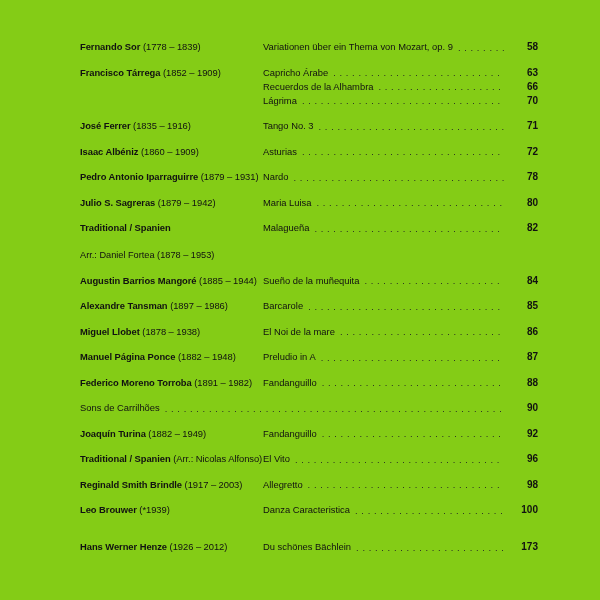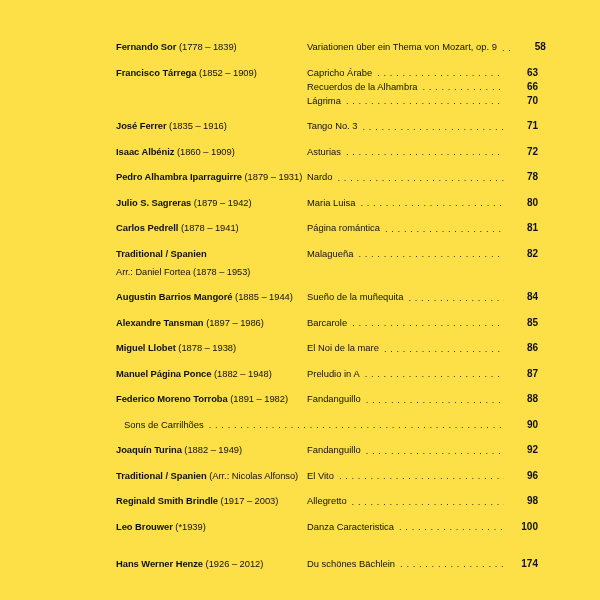--- a/index.html
+++ b/index.html
@@ -12,23 +12,23 @@
     background: #ffffff;
     font-family: "Liberation Sans", sans-serif;
     color: #111111;
     overflow: hidden;
   }
 
   #toc-page {
     position: relative;
     width: 600px;
     height: 600px;
-    background: #fde047;
+    background: #84cc16;
     box-sizing: border-box;
-    padding: 40px 62px 0 116px;
+    padding: 40px 62px 0 80px;
   }
 
   #toc-list {
     display: block;
   }
 
   .toc-entry {
     display: flex;
     align-items: flex-start;
     margin-bottom: 11.5px;
@@ -54,40 +54,39 @@
 
   .composer-dates {
     font-weight: normal;
   }
 
   .composer-sub {
     font-weight: normal;
     font-size: 9.2px;
     white-space: nowrap;
     display: block;
-    margin-top: 6px;
+    margin-top: 15px;
   }
 
   .works-col {
     flex: 1 1 auto;
     min-width: 0;
   }
 
   .work-row {
     display: flex;
     align-items: baseline;
     font-size: 9.4px;
     line-height: 14px;
     white-space: nowrap;
   }
 
   .work-title {
     flex: 0 0 auto;
     padding-right: 5px;
-    margin-left: 8px;
   }
 
   .work-leader {
     flex: 1 1 auto;
     min-width: 10px;
     position: relative;
     overflow: hidden;
     height: 11px;
     align-self: center;
   }
@@ -170,51 +169,39 @@
         <div class="works-col">
           <div class="work-row">
             <span class="work-title">Asturias</span>
             <span class="work-leader"></span>
             <span class="work-page">72</span>
           </div>
         </div>
       </div>
       <div class="toc-entry">
         <div class="composer-col">
-          <div class="composer-line"><span class="composer-name">Pedro Alhambra Iparraguirre</span> <span class="composer-dates">(1879 – 1931)</span></div>
+          <div class="composer-line"><span class="composer-name">Pedro Antonio Iparraguirre</span> <span class="composer-dates">(1879 – 1931)</span></div>
         </div>
         <div class="works-col">
           <div class="work-row">
             <span class="work-title">Nardo</span>
             <span class="work-leader"></span>
             <span class="work-page">78</span>
           </div>
         </div>
       </div>
       <div class="toc-entry">
         <div class="composer-col">
           <div class="composer-line"><span class="composer-name">Julio S. Sagreras</span> <span class="composer-dates">(1879 – 1942)</span></div>
         </div>
         <div class="works-col">
           <div class="work-row">
             <span class="work-title">Maria Luisa</span>
             <span class="work-leader"></span>
             <span class="work-page">80</span>
-          </div>
-        </div>
-      </div>
-      <div class="toc-entry">
-        <div class="composer-col">
-          <div class="composer-line"><span class="composer-name">Carlos Pedrell</span> <span class="composer-dates">(1878 – 1941)</span></div>
-        </div>
-        <div class="works-col">
-          <div class="work-row">
-            <span class="work-title">Página romántica</span>
-            <span class="work-leader"></span>
-            <span class="work-page">81</span>
           </div>
         </div>
       </div>
       <div class="toc-entry">
         <div class="composer-col">
           <div class="composer-line"><span class="composer-name">Traditional / Spanien</span></div>
           <span class="composer-sub">Arr.: Daniel Fortea (1878 – 1953)</span>
         </div>
         <div class="works-col">
           <div class="work-row">
@@ -344,18 +331,18 @@
       <div class="toc-entry">
       </div>
       <div class="toc-entry">
         <div class="composer-col">
           <div class="composer-line"><span class="composer-name">Hans Werner Henze</span> <span class="composer-dates">(1926 – 2012)</span></div>
         </div>
         <div class="works-col">
           <div class="work-row">
             <span class="work-title">Du schönes Bächlein</span>
             <span class="work-leader"></span>
-            <span class="work-page">174</span>
+            <span class="work-page">173</span>
           </div>
         </div>
       </div>
     </div>
 </div>
 
 </body></html>

